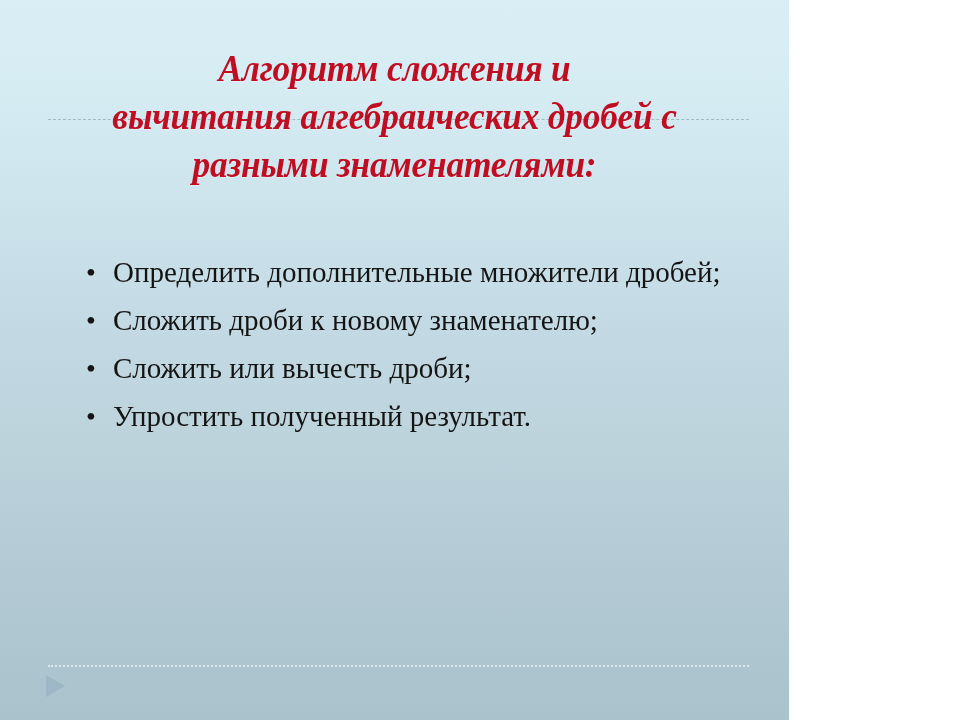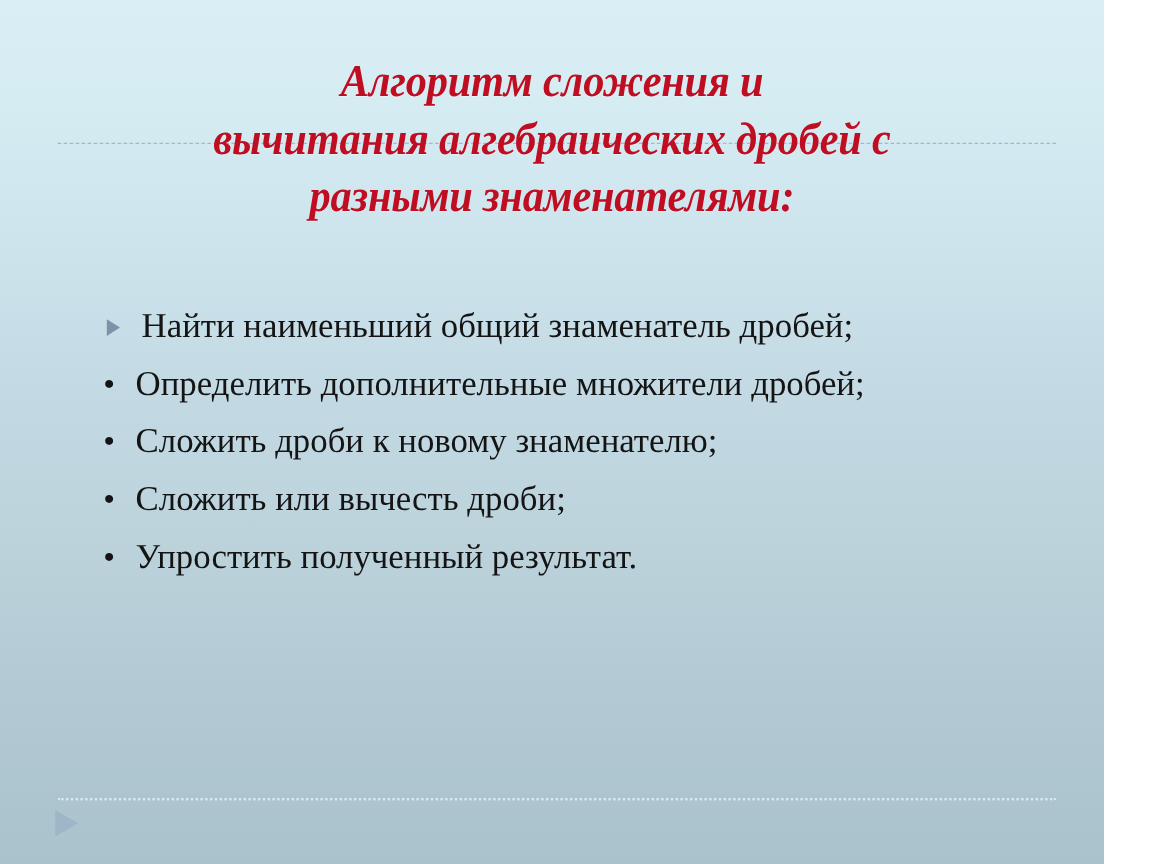--- a/index.html
+++ b/index.html
@@ -4,21 +4,21 @@
 <title>Алгоритм сложения и вычитания алгебраических дробей</title>
 <style>
   html, body {
     margin: 0;
     padding: 0;
     background: #ffffff;
   }
 
   .slide {
     position: relative;
-    width: 920px;
+    width: 789px;
     height: 720px;
     overflow: hidden;
     background: linear-gradient(to bottom,
         #d9eef5 0%,
         #d6ecf3 12%,
         #cde4ed 28%,
         #c3dae4 45%,
         #bcd3dc 62%,
         #b4cbd5 78%,
         #aec6d0 90%,
@@ -145,24 +145,20 @@
 <div class="slide">
 
   <div class="rule-top"></div>
 
   <h1 class="title">Алгоритм сложения и
 вычитания алгебраических дробей с
 разными знаменателями:</h1>
 
   <ul class="bullet-list">
 
-    <li class="bullet-item first">
-      <span class="marker triangle-marker"><span class="tri"></span></span>
-      <span class="bullet-text">Найти наименьший общий знаменатель дробей;</span>
-    </li>
 
     <li class="bullet-item">
       <span class="marker dot-marker">•</span>
       <span class="bullet-text">Определить дополнительные множители дробей;</span>
     </li>
 
     <li class="bullet-item">
       <span class="marker dot-marker">•</span>
       <span class="bullet-text">Сложить дроби к новому знаменателю;</span>
     </li>

